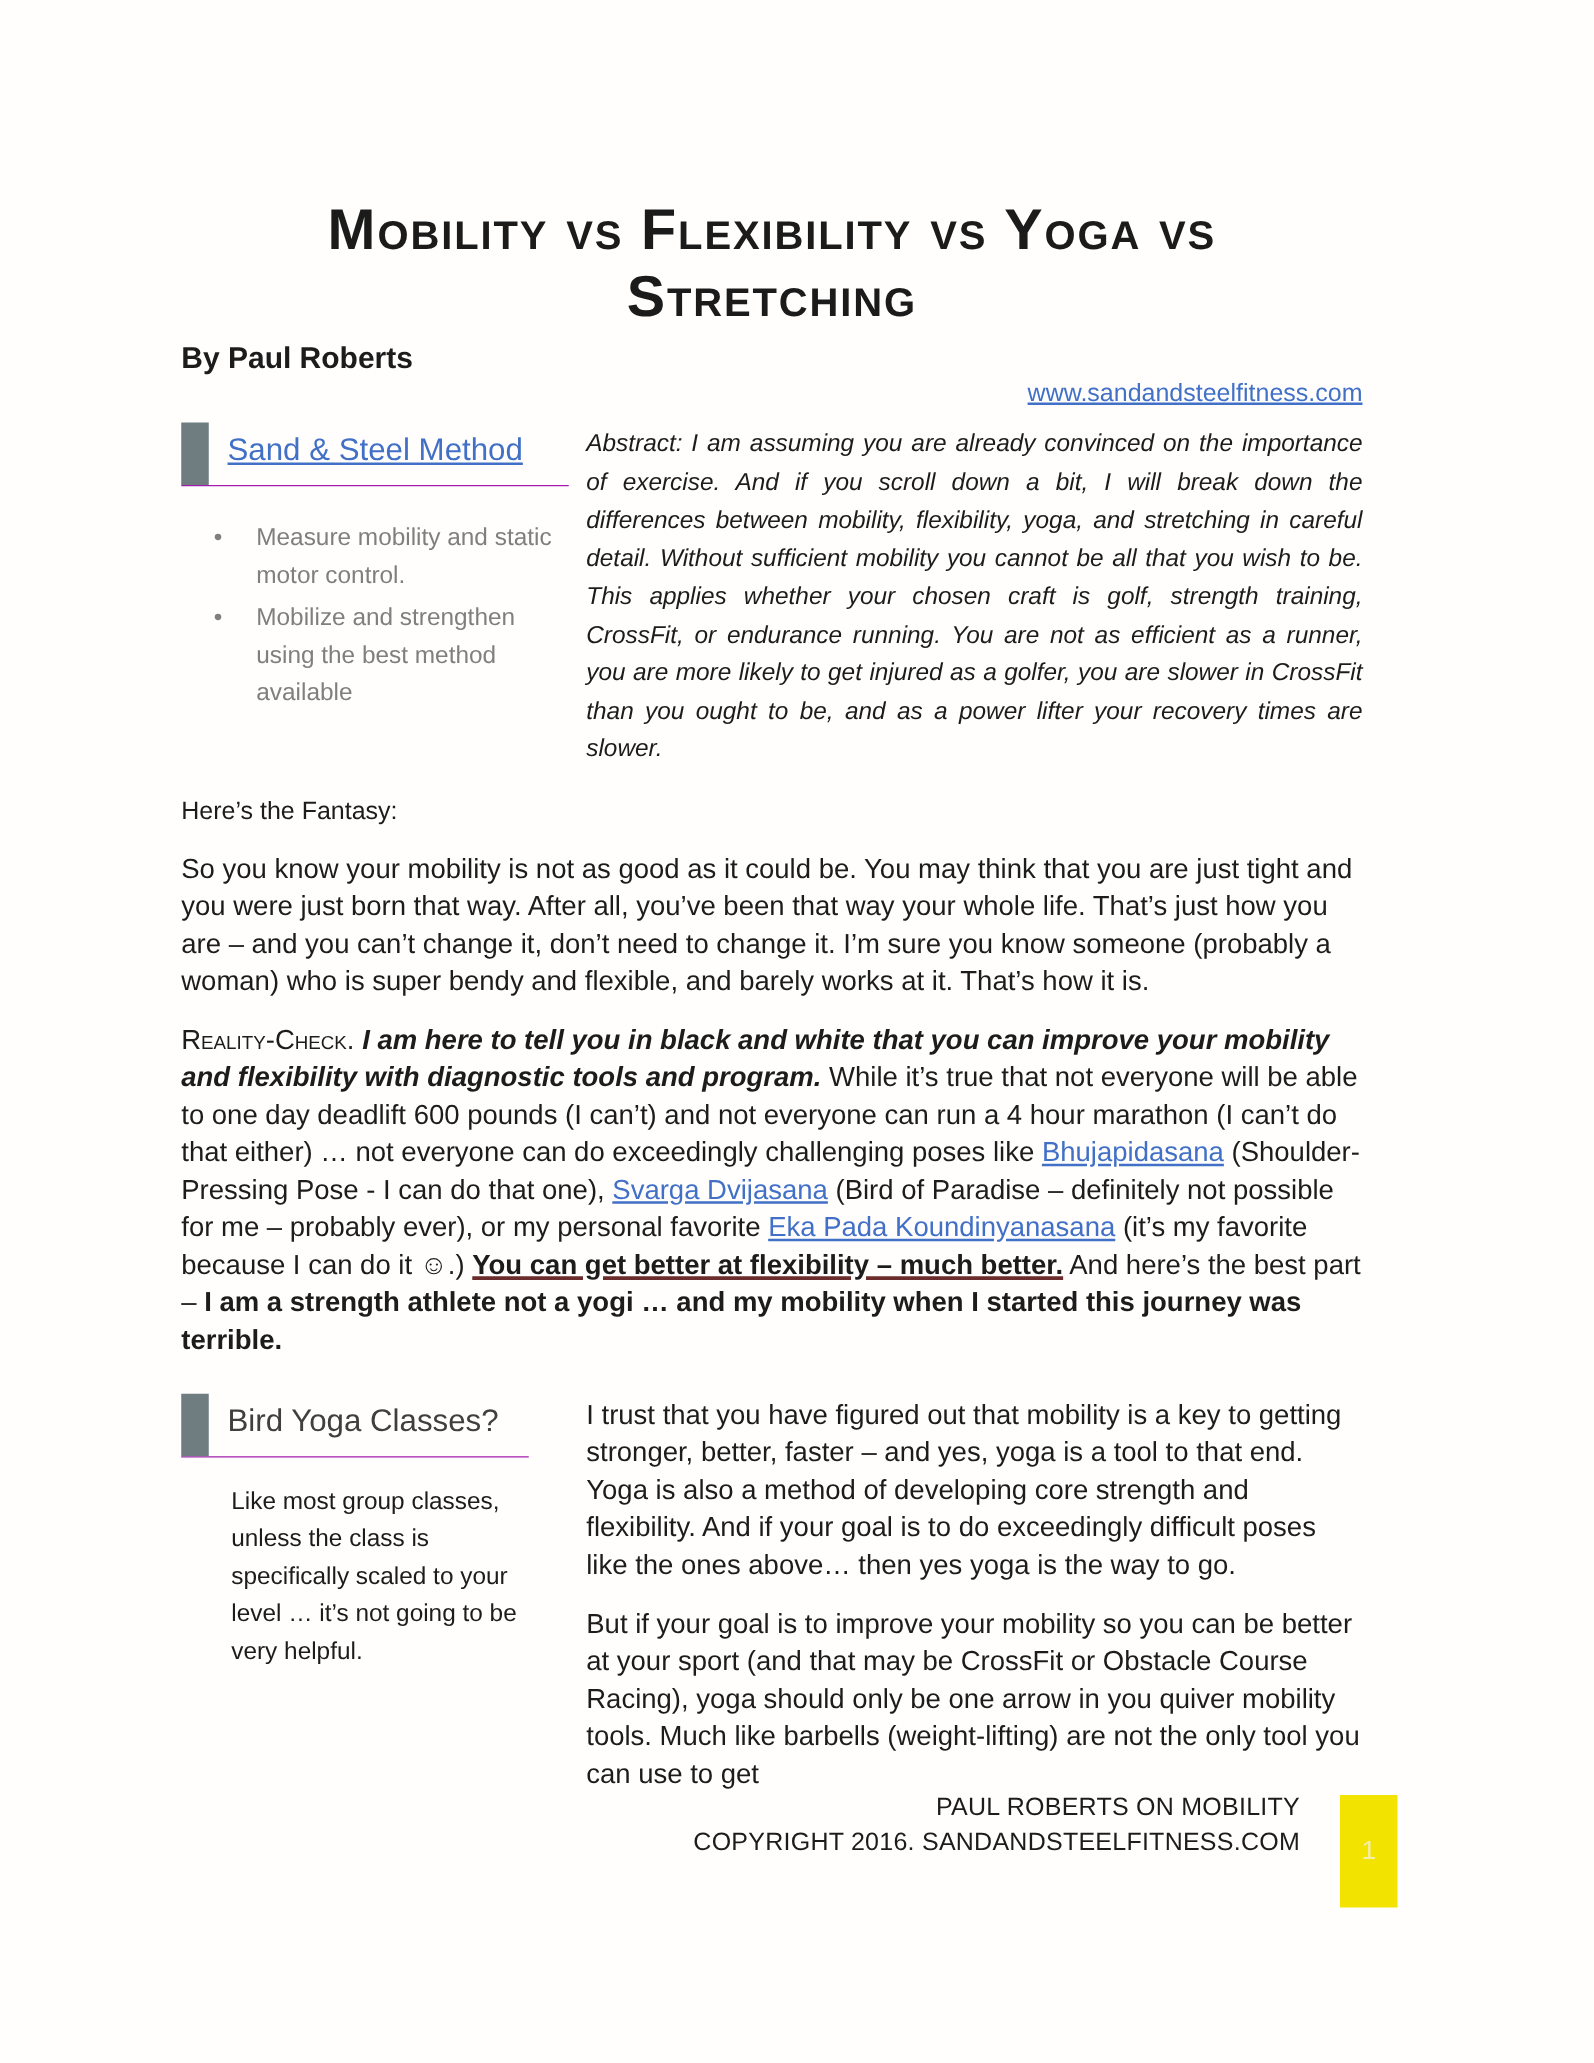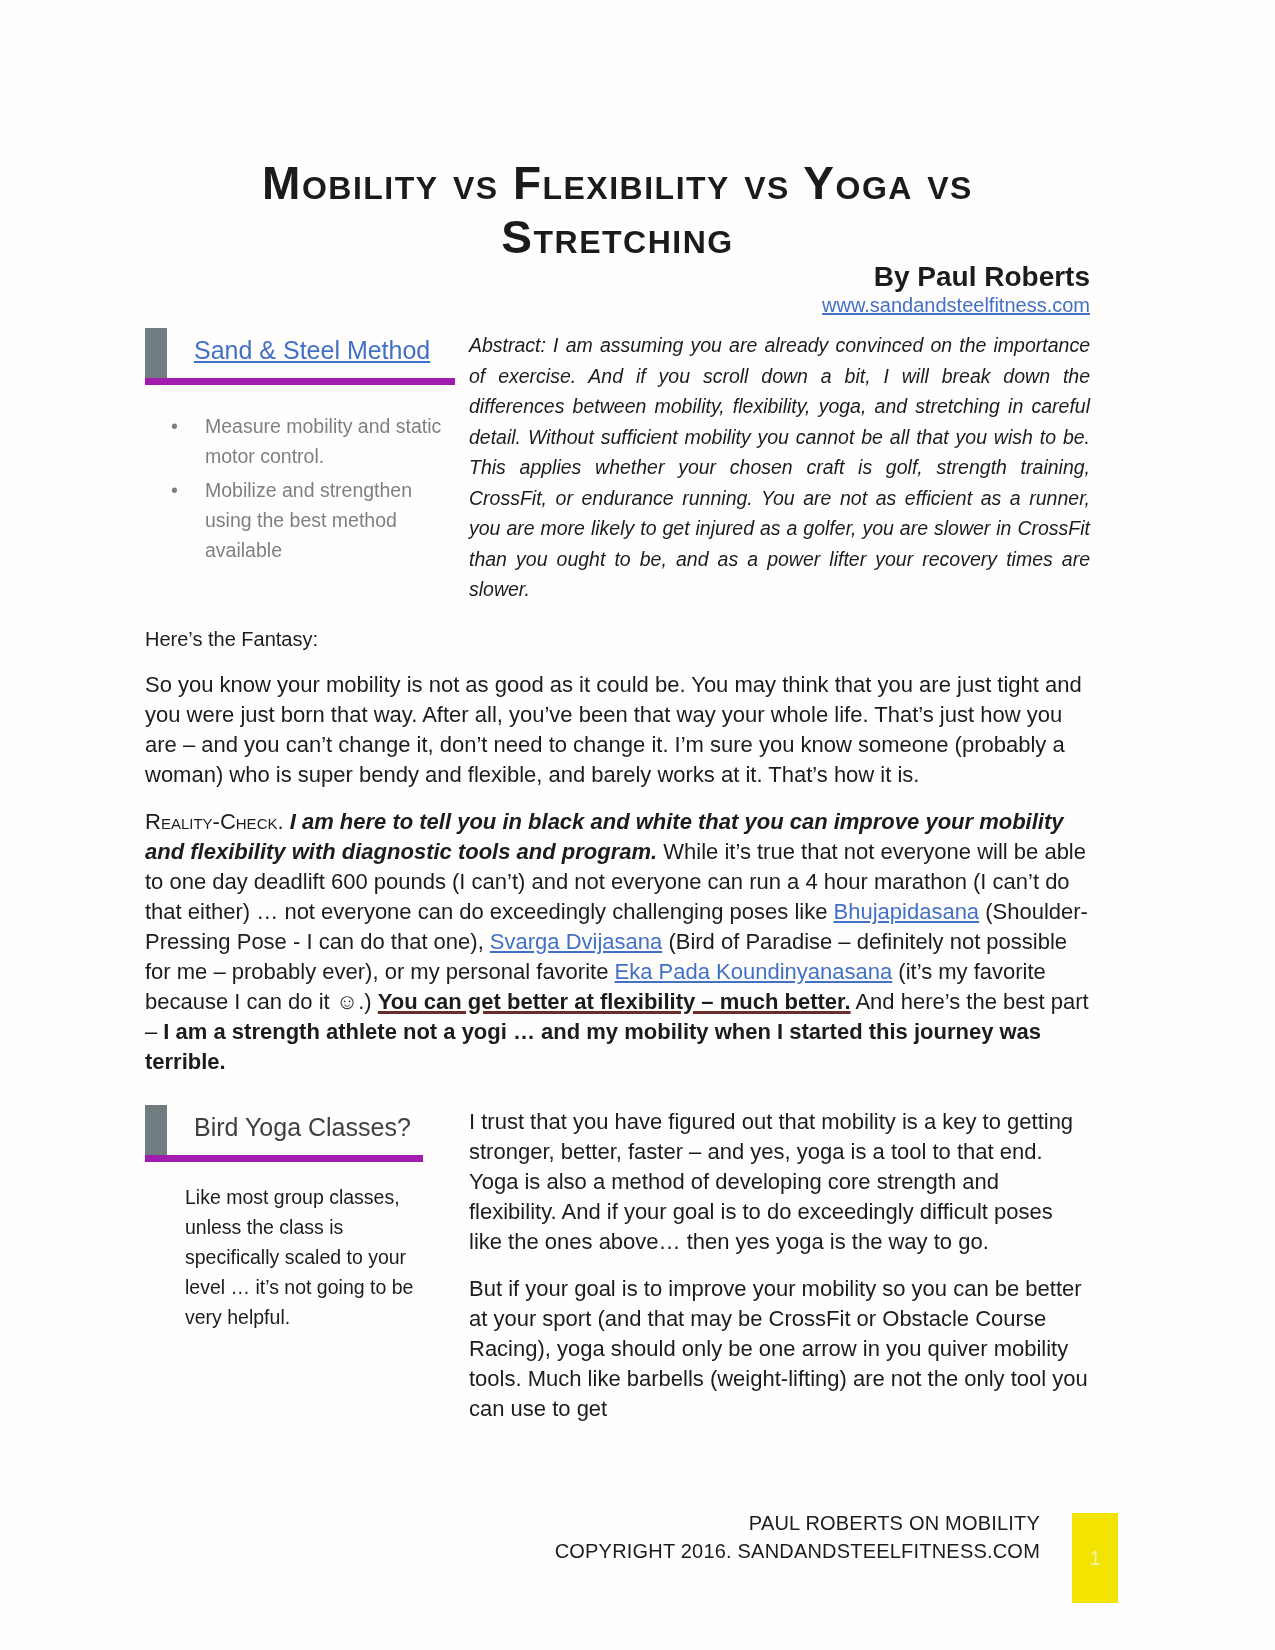--- a/index.html
+++ b/index.html
@@ -7,33 +7,33 @@
     position:relative; width:1275px; height:1650px; background:#fffefd;
     overflow:hidden; font-family:"Liberation Sans", sans-serif; color:#1c1c1c;
   }
   .content { position:relative; padding:0 185px 0 145px; }
 
   
   .doc-title {
     margin:156px 0 0; text-align:center; font-variant:small-caps;
     font-weight:600; font-size:46px; line-height:54px; letter-spacing:1.5px; color:#1b1b1b;
   }
-  .byline { text-align:right; font-size:28px; font-weight:700; line-height:26px; }
+  .byline { margin-top:10px; text-align:left; font-size:24px; font-weight:700; line-height:26px; }
   .site-link-row { margin-top:2px; text-align:right; font-size:20px; line-height:26px; }
   a.link { color:#4170c6; text-decoration:underline; cursor:pointer; }
 
   
   .cols { display:flex; align-items:flex-start; }
   .section-1 { margin-top:10px; }
   .section-2 { margin-top:28px; }
   .left-col { width:310px; flex:none; }
   .right-col { flex:1; padding-left:14px; }
 
   
-  .callout { display:flex; border-bottom:7px solid #a21caf;gap:12px; }
+  .callout { display:flex; border-bottom:1px solid #a21caf; }
   .callout.narrow { width:278px; }
   .vbar { width:22px; flex:none; align-self:stretch; background:#6f7d80; }
   .callout-title {
     margin:0; padding:7px 0 13px 15px; font-size:25px; font-weight:400; line-height:30px;
   }
   .callout-title.dark { color:#3f3f3f; }
 
   .bullets { list-style:none; margin:26px 0 0; padding:0 0 0 26px; color:#7f7f7f;
              font-size:19.5px; line-height:30px; width:272px; }
   .bullets li { display:flex; margin-bottom:4px; }
@@ -54,21 +54,21 @@
   .right-col .body-par.first { margin-top:2px; }
   .smallcaps { font-variant:small-caps; }
   .bolditalic { font-weight:700; font-style:italic; }
   .bold { font-weight:700; }
   .bold-underline {
     font-weight:700;
     text-decoration:underline; text-decoration-color:#6b2c2c; text-decoration-thickness:2.5px;
   }
 
   
-  .footer { position:absolute; top:1509px; left:0; right:0; display:flex;
+  .footer { position:absolute; top:1432px; left:0; right:0; display:flex;
             justify-content:flex-end; align-items:flex-start; }
   .footer-text { text-align:right; font-size:20px; line-height:28px; letter-spacing:0.2px; }
   .page-badge { width:46px; height:90px; margin:4px 157px 0 32px; background:#f2e300;
                 display:flex; align-items:center; justify-content:center;
                 color:#f6efa6; font-size:21px; flex:none; }
 </style>
 </head>
 <body>
 
 <div class="page">

